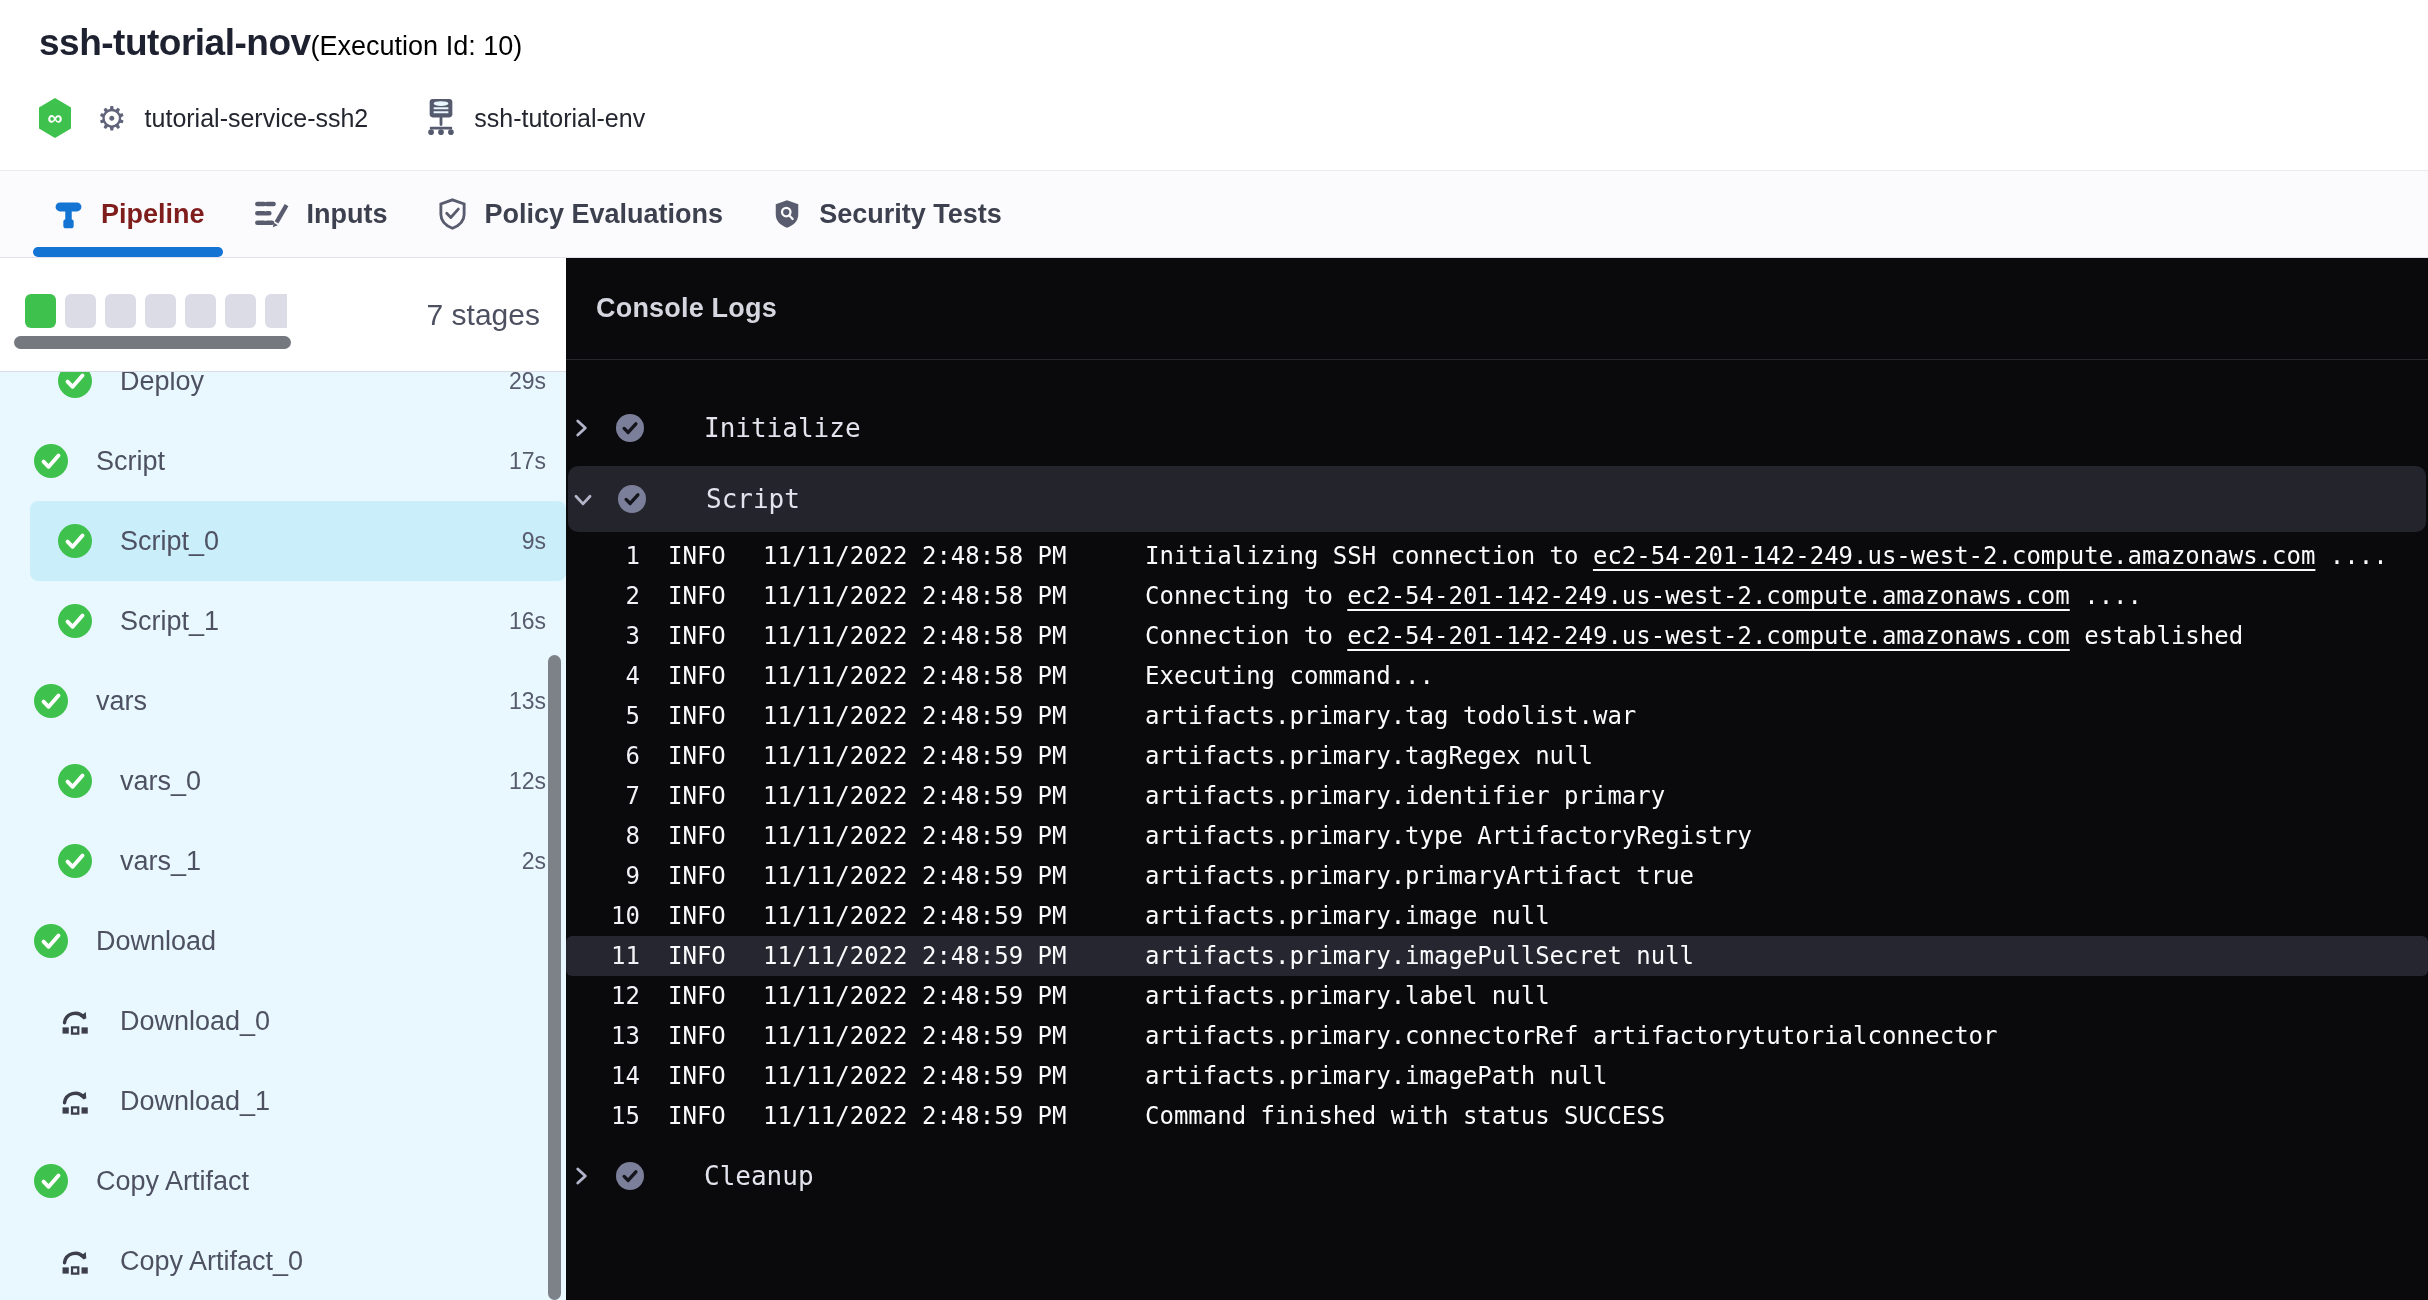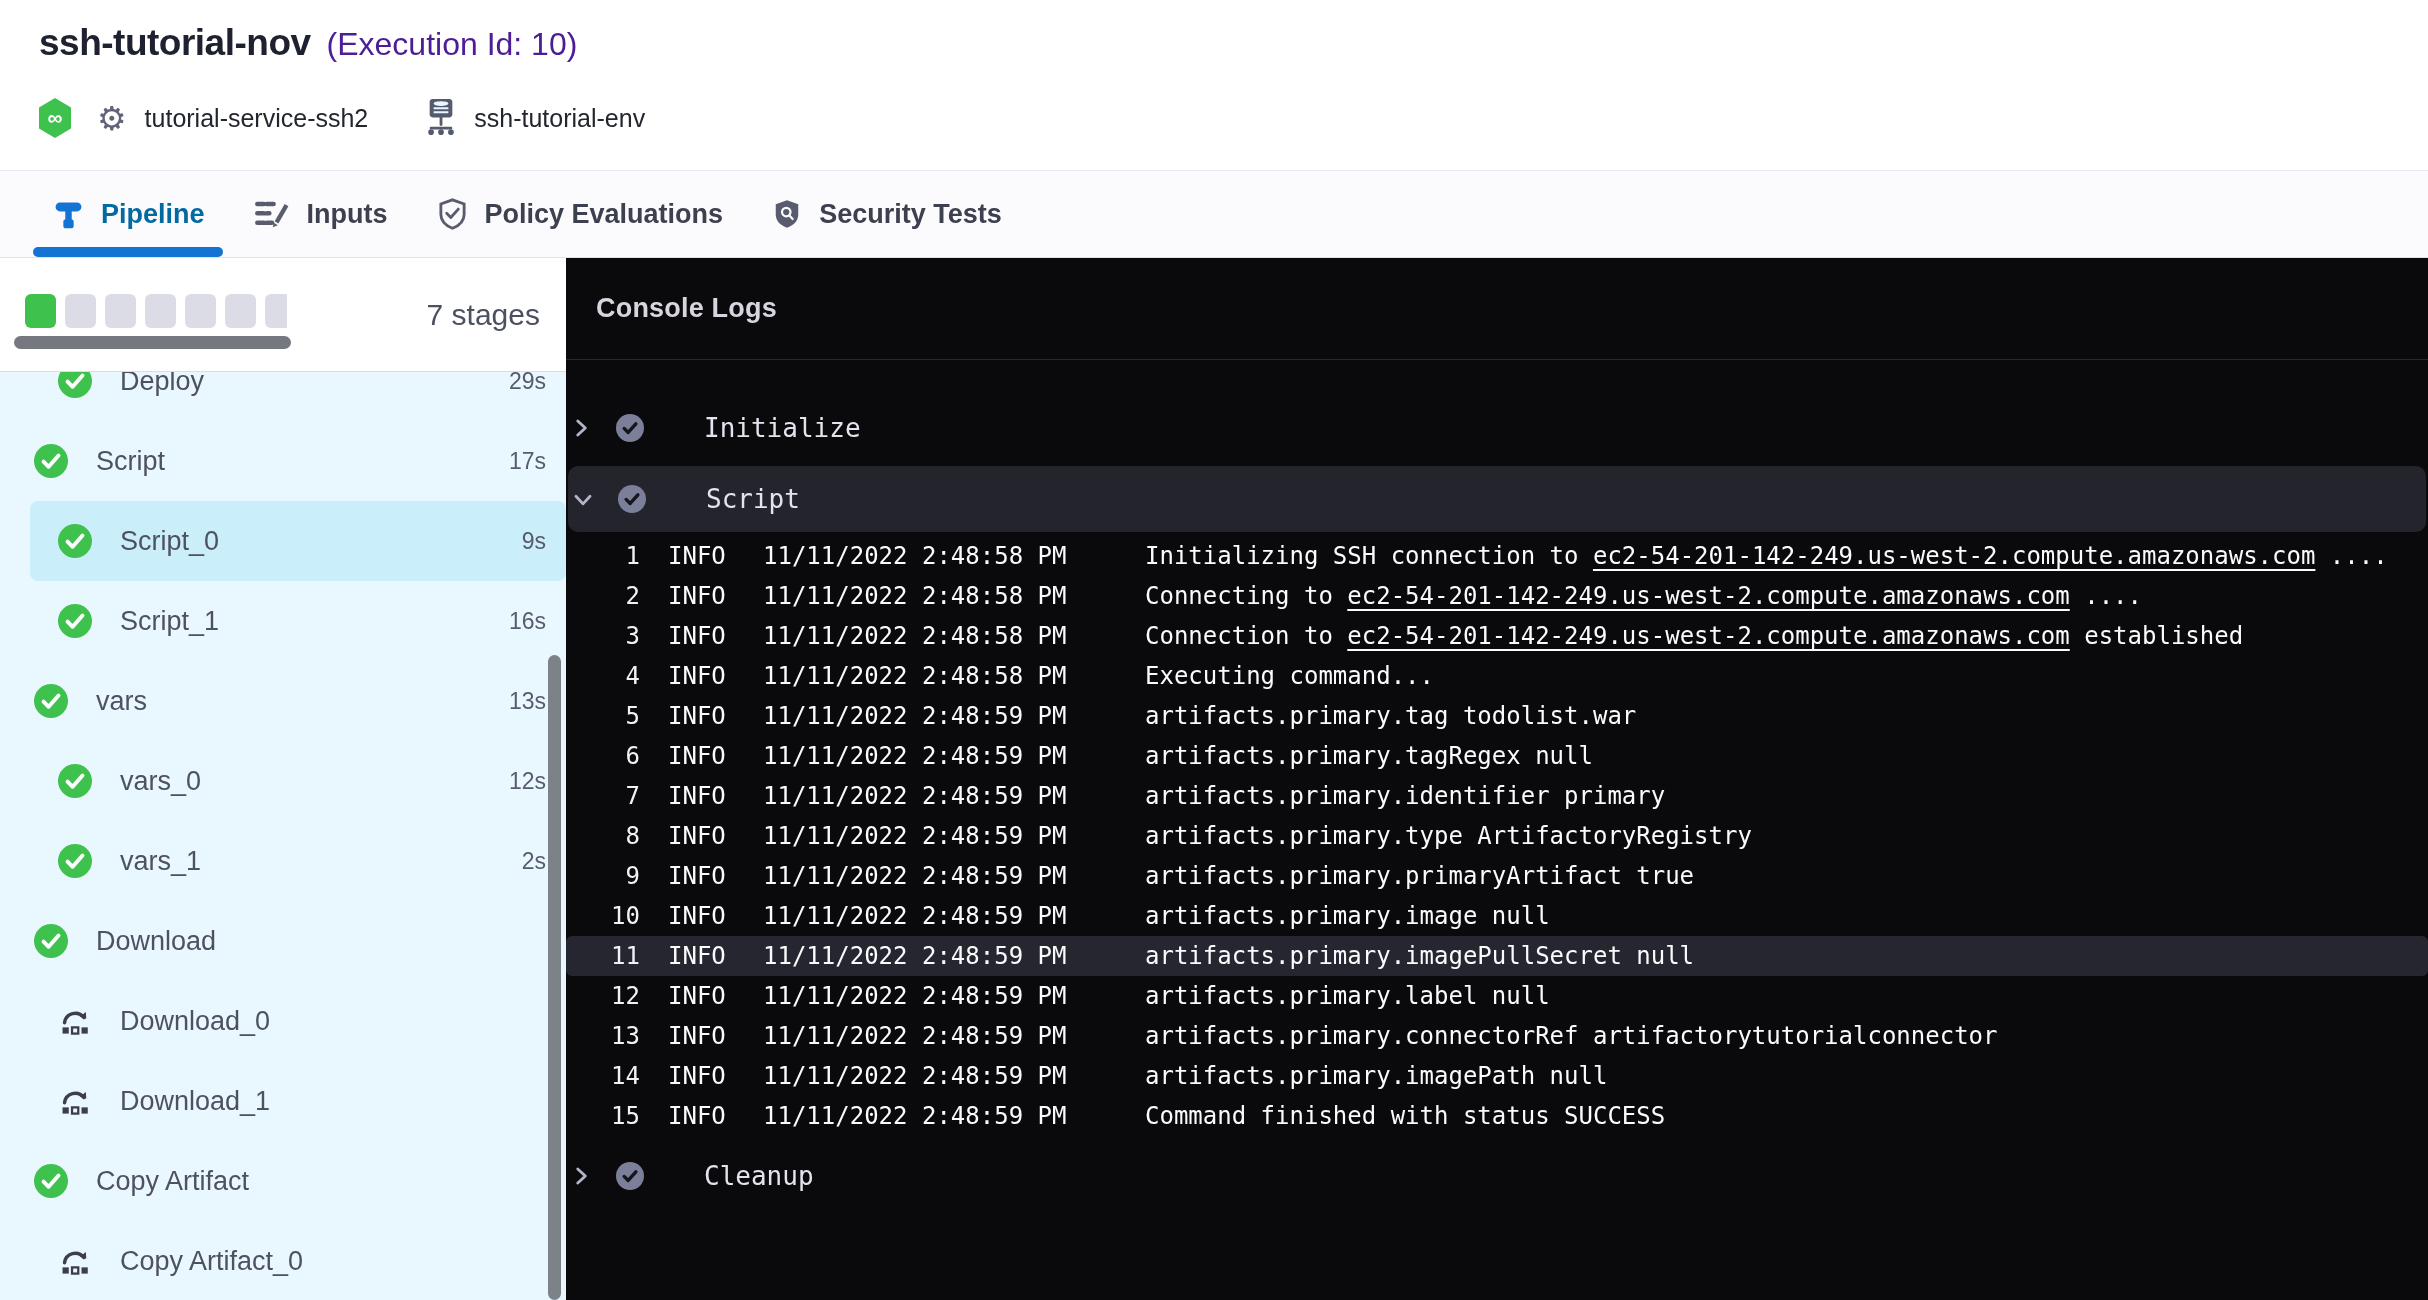--- a/index.html
+++ b/index.html
@@ -4,37 +4,37 @@
 <style>
   * { margin:0; padding:0; box-sizing:border-box; }
   html,body { background:#ffffff; }
   body { font-family:"Liberation Sans", sans-serif; }
   .screen { position:relative; width:2428px; height:1300px; overflow:hidden; background:#ffffff; }
 
   
   .app-header { position:absolute; left:0; top:0; width:2428px; height:170px; background:#ffffff; }
   .title-row { position:absolute; left:39px; top:22px; display:flex; align-items:baseline; }
   .exec-title { font-size:37px; font-weight:700; color:#1e2130; letter-spacing:-0.5px; }
-  .exec-id { font-size:32px; font-weight:400; color:#4c1d95; margin-left:16px; }
+  .exec-id { font-size:27px; font-weight:400; color:#000000; }
   .meta-row { position:absolute; left:39px; top:92px; height:52px; display:flex; align-items:center; }
   .cd-hex { width:32px; height:40px; background:#3ec24d; clip-path:polygon(50% 0%,100% 24%,100% 76%,50% 100%,0% 76%,0% 24%);
             display:flex; align-items:center; justify-content:center; color:#ffffff; font-weight:700; font-size:21px; }
   .gear-glyph { font-size:33px; color:#60637a; margin-left:26px; line-height:1; }
   .meta-label { font-size:25px; color:#24262f; margin-left:18px; }
   .env-icon { margin-left:56px; }
   .env-label { margin-left:16px; }
 
   
   .tabbar { position:absolute; left:0; top:170px; width:2428px; height:88px; background:#fbfbfd;
             border-top:1px solid #e9e9ef; border-bottom:1px solid #e2e2ea;
             display:flex; align-items:center; padding-left:53px; }
   .tab { position:relative; height:100%; display:flex; align-items:center; margin-right:49px; cursor:pointer; }
   .tab .t-icon { display:flex; align-items:center; margin-right:17px; }
   .tab .t-label { font-size:27px; font-weight:600; color:#3d404e; white-space:nowrap; }
-  .tab.active .t-label { color:#0369a1; }
+  .tab.active .t-label { color:#7f1d1d; }
   .tab.active .underline { position:absolute; left:-20px; right:-18px; bottom:0; height:10px; border-radius:6px; background:#1474d4; }
 
   
   .content { position:absolute; left:0; top:258px; width:2428px; height:1042px; display:flex; }
 
   
   .sidebar { position:relative; width:566px; height:100%; background:#e9f8fe; flex:none; overflow:hidden; }
   .progress-area { position:relative; width:100%; height:114px; background:#ffffff; border-bottom:1px solid #d8dee3; }
   .segments { position:absolute; left:25px; top:36px; width:262px; height:36px; overflow:hidden; display:flex; }
   .seg { width:31px; height:34px; border-radius:6px; background:#dcdce6; margin-right:9px; flex:none; }

